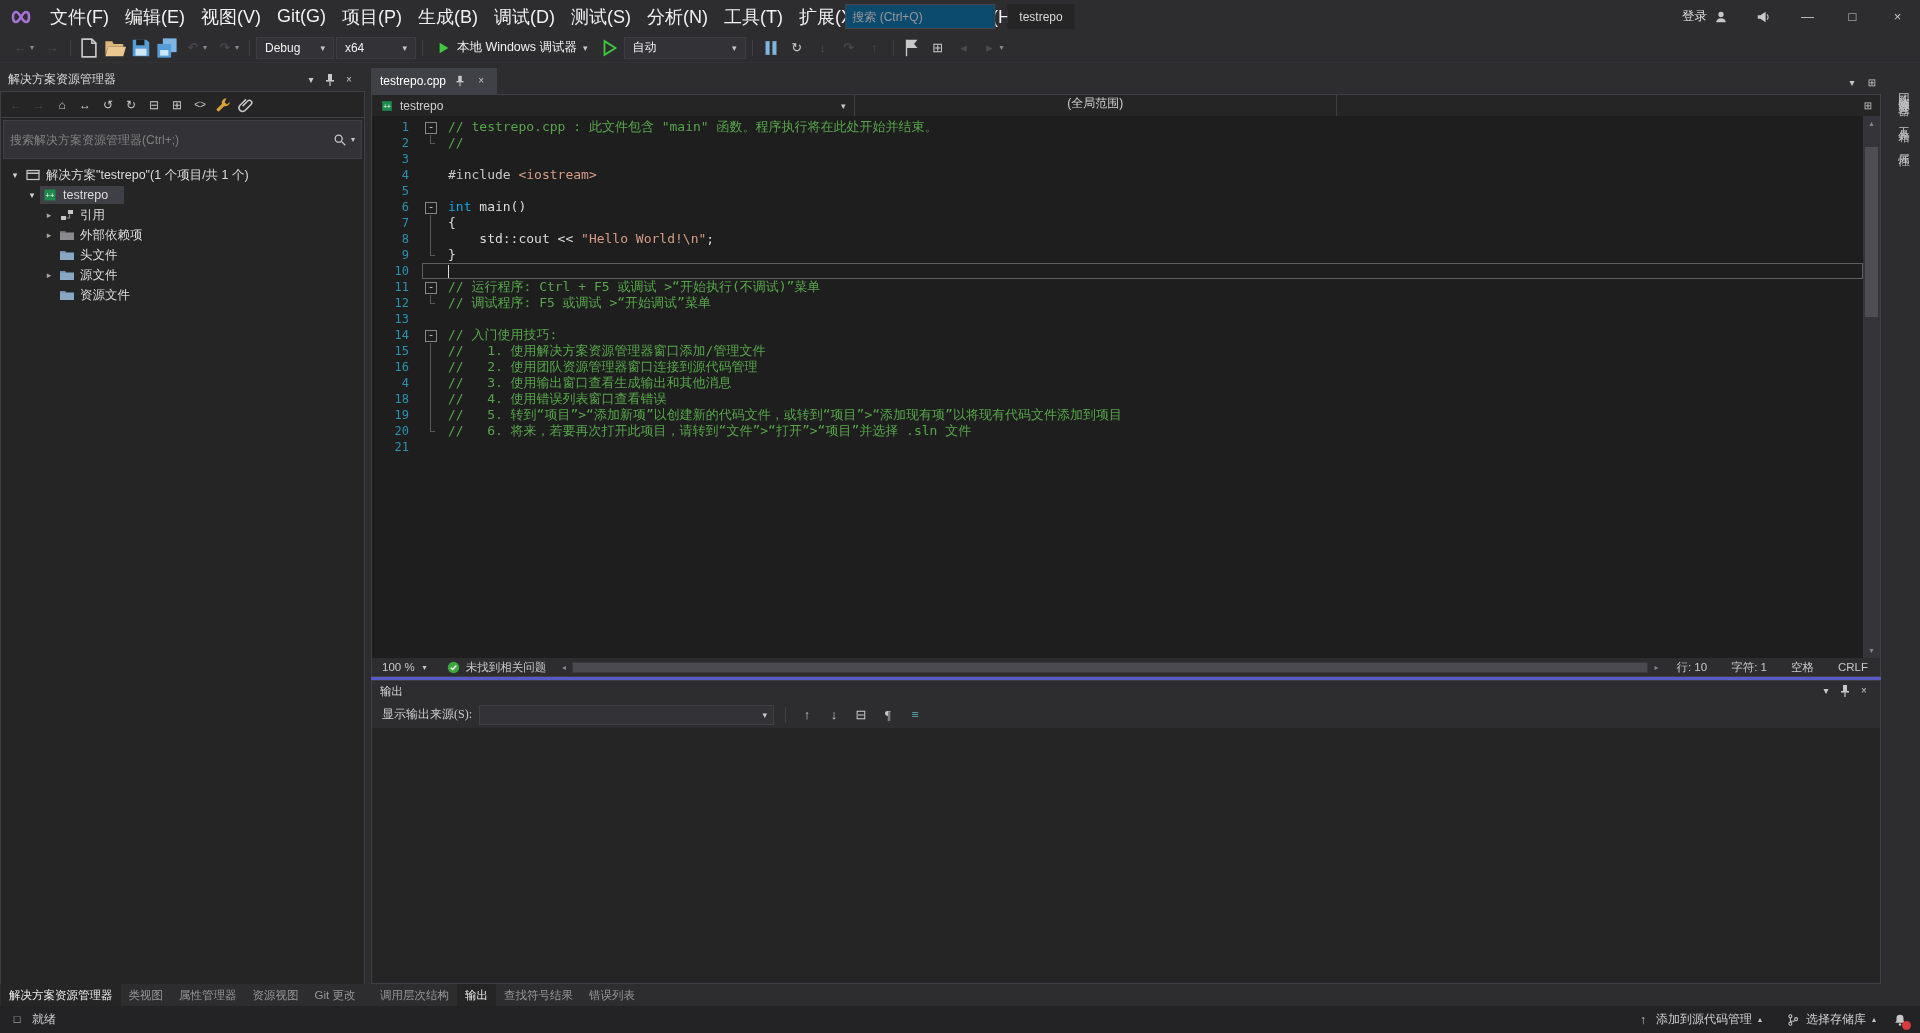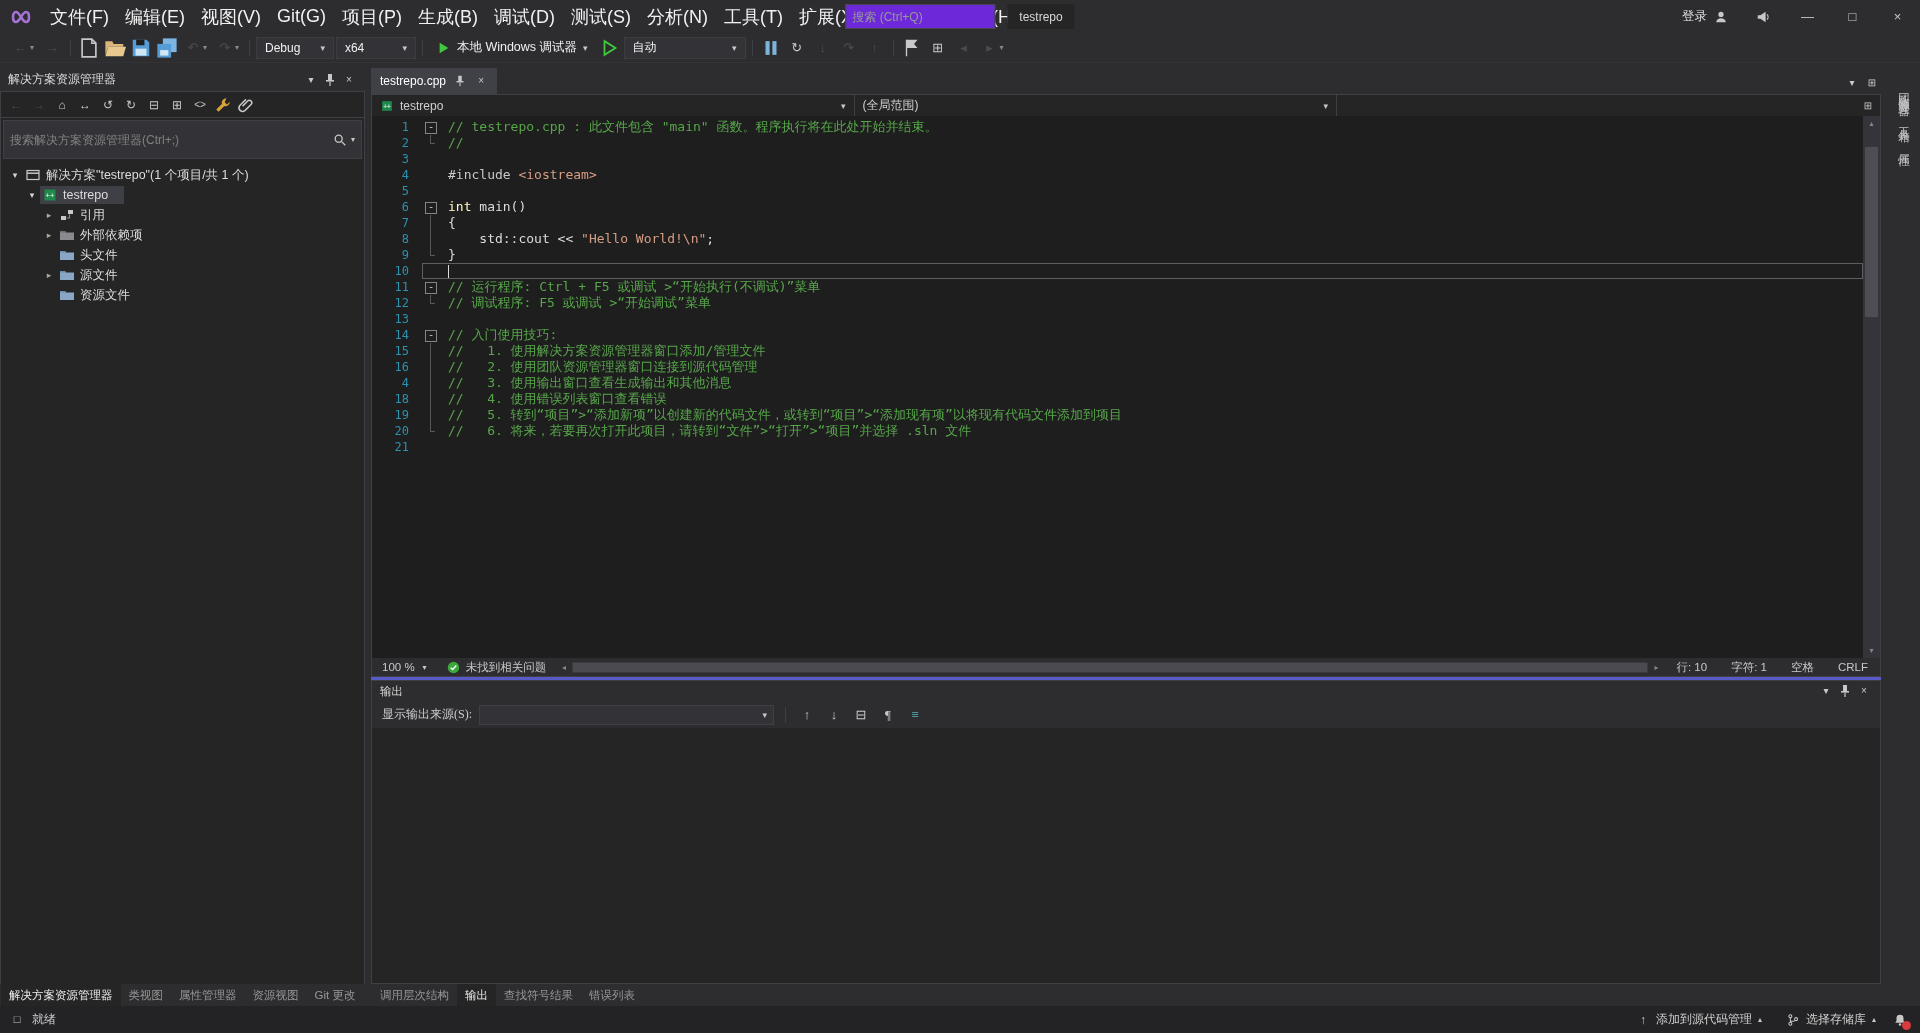--- a/index.html
+++ b/index.html
@@ -15,21 +15,21 @@
   .i.dim { color:#66666b; opacity:.55; }
   .sep { width:1px; height:16px; background:#3f3f46; margin:0 4px; flex:0 0 auto; }
 
   
   .titlebar { height:33px; display:flex; align-items:stretch; background:#2d2d30; position:relative; }
   .logo { width:42px; display:flex; align-items:center; justify-content:center; }
   .logo .i { width:24px; height:16px; }
   #menus { display:flex; align-items:stretch; }
   .menu-item { display:flex; align-items:center; padding:0 8px; font-size:18px; color:#f1f1f1; white-space:nowrap; }
   .tb-center { position:absolute; left:50%; top:4px; transform:translateX(-50%); display:flex; gap:12px; align-items:center; }
-  .tb-search { width:150px; height:25px; background:#6d28d9; border:1px solid #46464f;
+  .tb-search { width:150px; height:25px; background:#0c4a6e; border:1px solid #46464f;
                display:flex; align-items:center; padding:0 6px; gap:0; }
   .tb-search input { flex:1; background:transparent; border:none; outline:none; color:#b8b8b8;
                      font-size:12px; font-family:inherit; }
   .tb-search input::placeholder { color:#989898; }
   .tb-badge { height:25px; background:#252526; display:flex; align-items:center; padding:0 12px;
               font-size:12px; color:#d8d8d8; }
   .tb-right { margin-left:auto; display:flex; align-items:stretch; }
   .signin { display:flex; align-items:center; gap:7px; padding:0 12px; font-size:12.5px; color:#e0e0e0; }
   .wbtn { width:45px; display:flex; align-items:center; justify-content:center; color:#d0d0d0; font-size:13px; }
 
@@ -73,39 +73,39 @@
   
   .center-dock { flex:1; display:flex; flex-direction:column; margin:0 6px; min-width:0; }
   .tabstrip { height:26px; display:flex; align-items:flex-end; position:relative; }
   .etab { height:26px; background:#3f4146; display:flex; align-items:center; gap:7px; padding:0 9px; font-size:12px; color:#ffffff; }
   .etab .i { width:14px; height:14px; font-size:10px; }
   .tabstrip-right { position:absolute; right:2px; bottom:4px; display:flex; gap:6px; }
   .tabstrip-right .i { font-size:10px; }
   .breadcrumb { height:22px; background:#252526; border:1px solid #3f3f46; border-bottom:none; display:flex; align-items:stretch; }
   .bc-item { display:flex; align-items:center; gap:6px; padding:0 8px; font-size:12px; color:#d0d0d0; border-right:1px solid #3f3f46; }
   .bc-item .car { font-size:9px; color:#c8c8c8; margin-left:auto; }
-  .bc-1 { width:32%; } .bc-2 { width:32%; }
+  .bc-1 { width:32%; } .bc-2 { width:32%;flex-direction:column; }
   .bc-fill { flex:1; } 
   .bc-end { display:flex; align-items:center; padding:0 5px; }
 
   
   .code-wrap { flex:1; background:#1e1e1e; position:relative; overflow:hidden; border-left:1px solid #3f3f46; border-right:1px solid #3f3f46; }
   .code { font-family:"DejaVu Sans Mono", monospace; font-size:13px; padding-top:3px; margin-right:17px; }
   .cl { display:flex; height:16px; line-height:16px; white-space:pre; position:relative; }
   .ln { width:50px; text-align:right; padding-right:13px; color:#2b91af; font-size:12px; flex:0 0 auto; }
   .fold { width:18px; flex:0 0 auto; position:relative; }
   .fold.f-start::before { content:"-"; position:absolute; left:3px; top:3px; width:10px; height:10px;
         border:1px solid #858585; color:#c8c8c8; font-size:11px; line-height:8px; text-align:center; background:#1e1e1e; }
   .fold.f-mid::before { content:""; position:absolute; left:8px; top:0; bottom:0; width:1px; background:#585858; }
   .fold.f-end::before { content:""; position:absolute; left:8px; top:0; height:9px; width:1px; background:#585858; }
   .fold.f-end::after { content:""; position:absolute; left:8px; top:8px; width:5px; height:1px; background:#585858; }
   .toks { padding-left:8px; }
   .cl.cur::after { content:""; position:absolute; left:50px; right:0; top:0; bottom:0; border:1px solid #5e5e62; pointer-events:none; }
   .cl.cur .toks::before { content:""; display:inline-block; width:1px; height:13px; background:#dcdcdc; vertical-align:middle; }
-  .cmt { color:#57a64a; } .kw { color:#fef9c3; } .str { color:#d69d85; } .pre { color:#c8c8c8; } .pln { color:#dcdcdc; }
+  .cmt { color:#57a64a; } .kw { color:#0ea5e9; } .str { color:#d69d85; } .pre { color:#c8c8c8; } .pln { color:#dcdcdc; }
   .vscroll { position:absolute; top:0; right:0; bottom:0; width:17px; background:#34343a; display:flex; flex-direction:column; align-items:center; }
   .vscroll .arr { height:15px; display:flex; align-items:center; justify-content:center; font-size:8px; color:#85858a; width:100%; }
   .vscroll .track { flex:1; width:100%; position:relative; }
   .vscroll .thumb { position:absolute; left:2px; right:2px; top:16px; height:170px; background:#4d4d53; }
 
   
   .estat { height:19px; background:#2d2d30; border:1px solid #3f3f46; border-top:none; display:flex; align-items:center; font-size:11.5px; color:#c8c8c8; }
   .zoom { display:flex; align-items:center; gap:8px; padding:0 10px; }
   .zoom .car { font-size:8px; }
   .health { display:flex; align-items:center; gap:6px; padding:0 10px; white-space:nowrap; }

